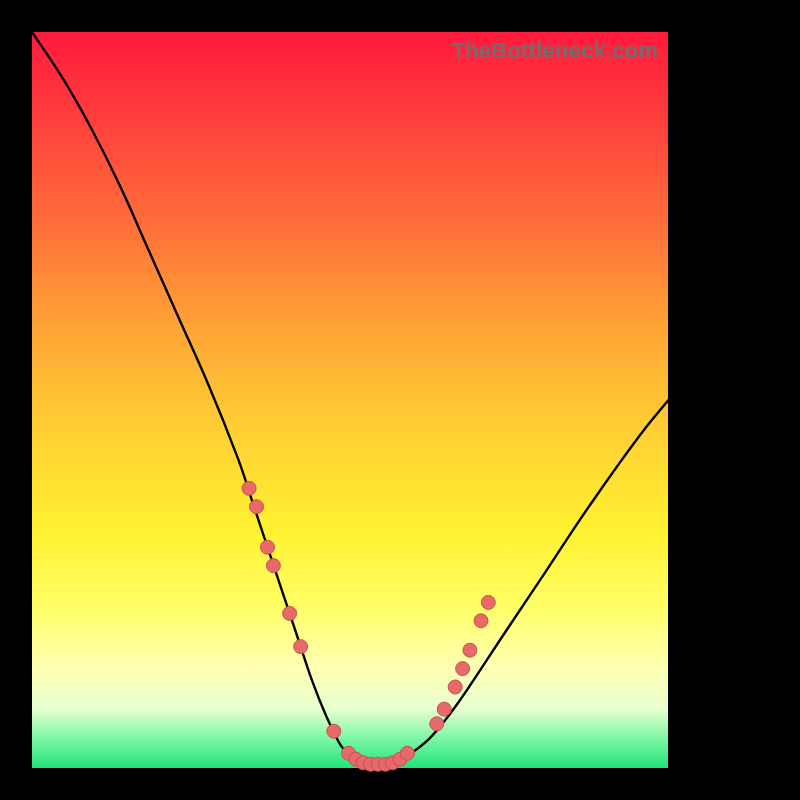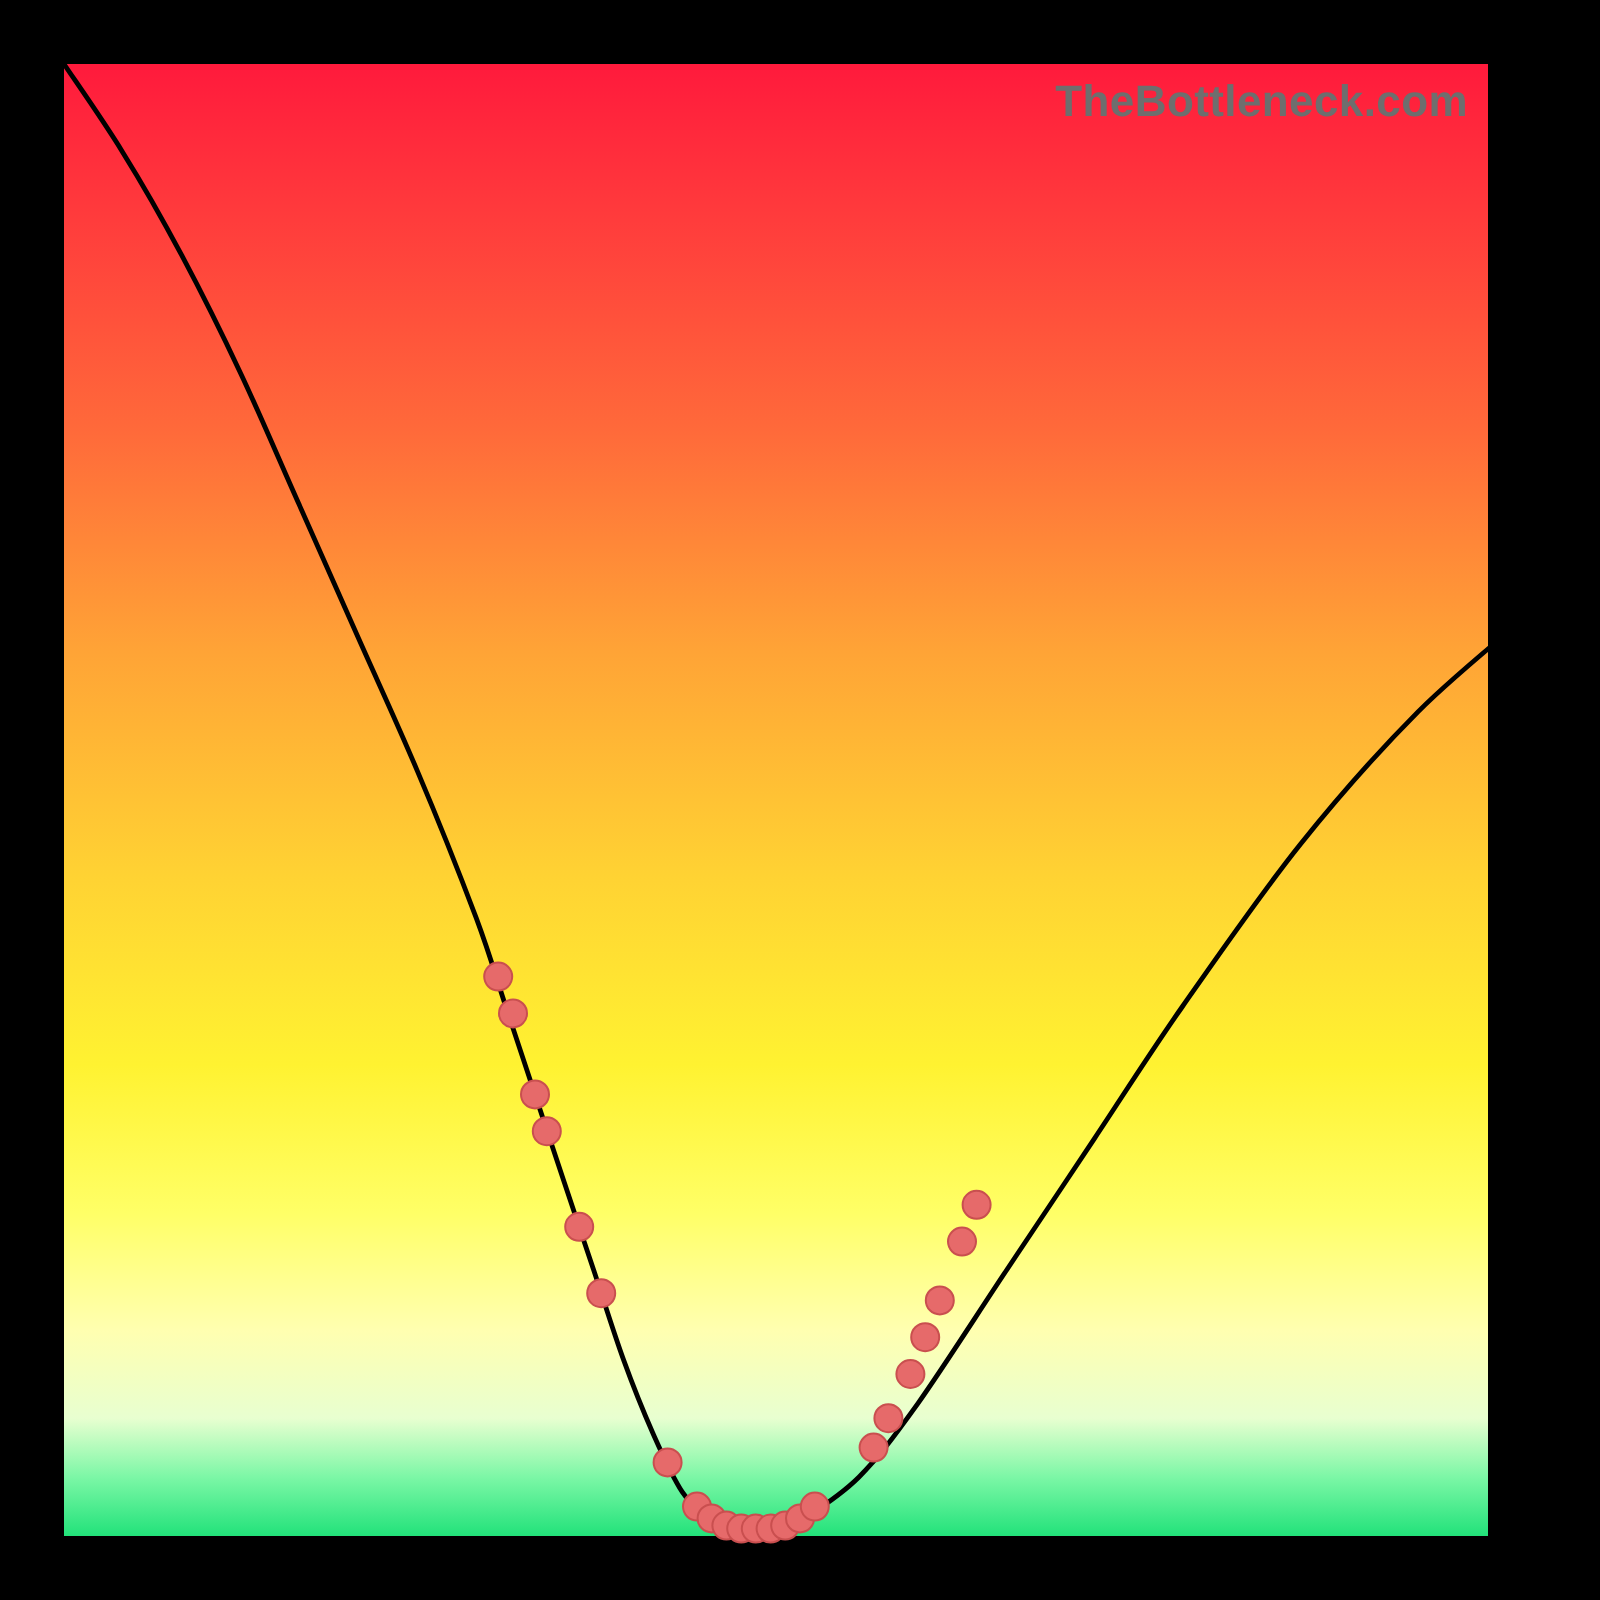--- a/index.html
+++ b/index.html
@@ -15,21 +15,21 @@
     left: 0;
     top: 0;
     width: 800px;
     height: 800px;
     background: #000;
   }
   .plot {
     position: absolute;
     left: 32px;
     top: 32px;
-    width: 712px;
+    width: 636px;
     height: 736px;
     background: linear-gradient(to bottom,
       #ff1a3c 0%,
       #ff3a3c 10%,
       #ff6a3a 25%,
       #ffa436 40%,
       #ffd233 55%,
       #fff231 68%,
       #ffff66 78%,
       #ffffb0 86%,

